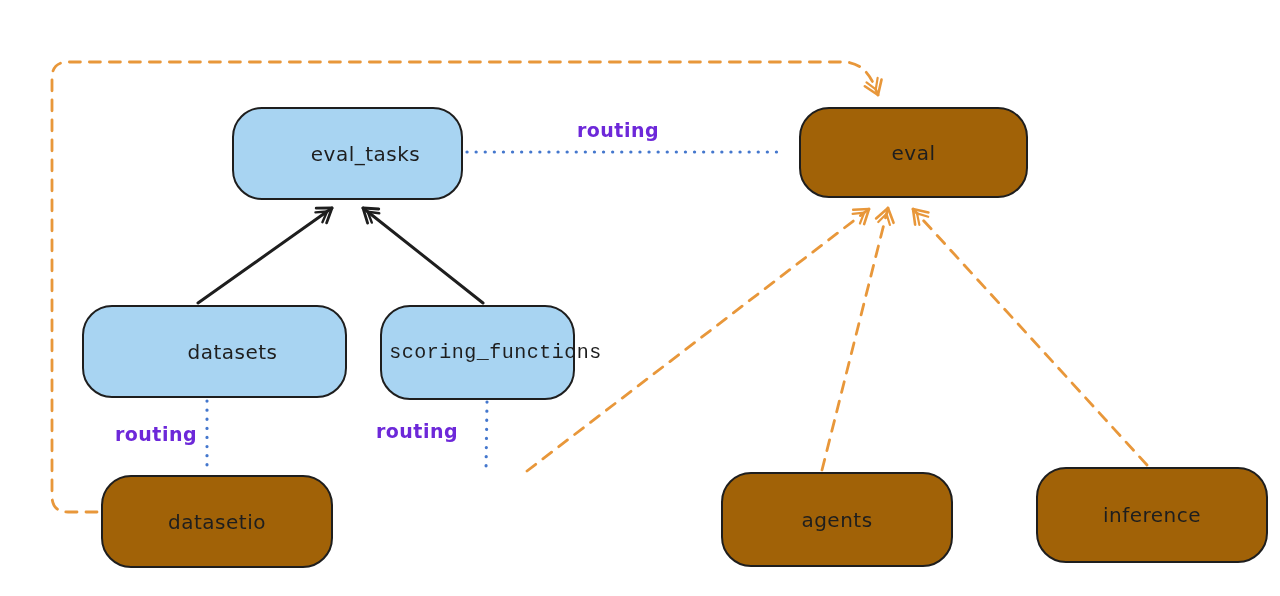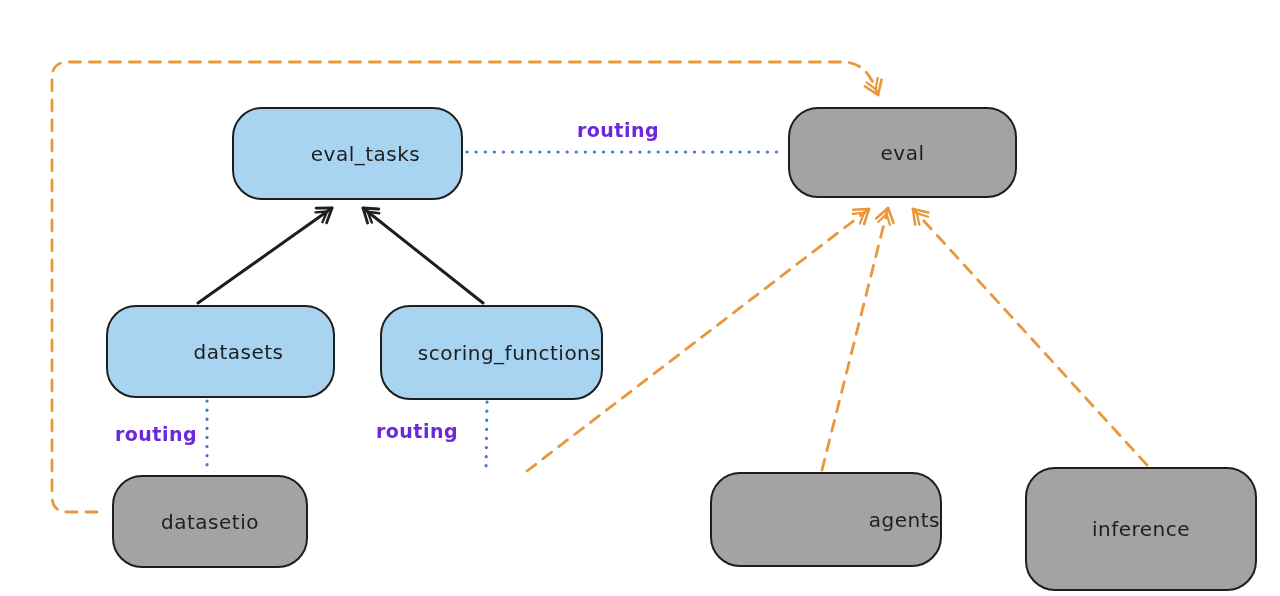--- a/index.html
+++ b/index.html
@@ -23,21 +23,21 @@
     justify-content: center;
     border: 2.6px solid #1e1e1e;
     border-radius: 30px;
     font-size: 20px;
     letter-spacing: 0.5px;
     color: #1e1e1e;
     box-sizing: border-box;
     cursor: pointer;
   }
   .node.blue  { background: #a8d4f2; padding-left: 36px; }
-  .node.green { background: #a3a3a3; }
+  .node.green { background: #a16207; margin-left: 11px; }
   .edge-label {
     position: absolute;
     color: #6d28d9;
     font-size: 19px;
     font-weight: 600;
     letter-spacing: 0.5px;
     white-space: nowrap;
     transform: translate(-50%, -50%);
   }
 </style>
@@ -72,38 +72,38 @@
   </svg>
 
   <div class="node blue" style="left:232px; top:107px; width:231px; height:93px;">
     <span>eval_tasks</span>
   </div>
 
   <div class="node green" style="left:788px; top:107px; width:229px; height:91px;">
     <span>eval</span>
   </div>
 
-  <div class="node blue" style="left:106px; top:305px; width:229px; height:93px;align-items:center;">
+  <div class="node blue" style="left:82px; top:305px; width:265px; height:93px;align-items:center;">
     <span>datasets</span>
   </div>
 
-  <div class="node blue" style="left:380px; top:305px; width:223px; height:95px;">
+  <div class="node blue" style="left:380px; top:305px; width:195px; height:95px;font-family:Liberation Mono, monospace;">
     <span>scoring_functions</span>
   </div>
 
-  <div class="node green" style="left:112px; top:475px; width:196px; height:93px;">
+  <div class="node green" style="left:90px; top:475px; width:232px; height:93px;">
     <span>datasetio</span>
   </div>
 
 
-  <div class="node green" style="left:710px; top:472px; width:232px; height:95px;justify-content:flex-end;">
+  <div class="node green" style="left:710px; top:472px; width:232px; height:95px;">
     <span>agents</span>
   </div>
 
-  <div class="node green" style="left:1025px; top:467px; width:232px; height:124px;text-align:center;">
+  <div class="node green" style="left:1025px; top:467px; width:232px; height:96px;text-align:center;">
     <span>inference</span>
   </div>
 
   <div class="edge-label" style="left:618px; top:130px;">routing</div>
 
   <div class="edge-label" style="left:156px; top:434px;">routing</div>
 
   <div class="edge-label" style="left:417px; top:431px;">routing</div>
 
 </div>

